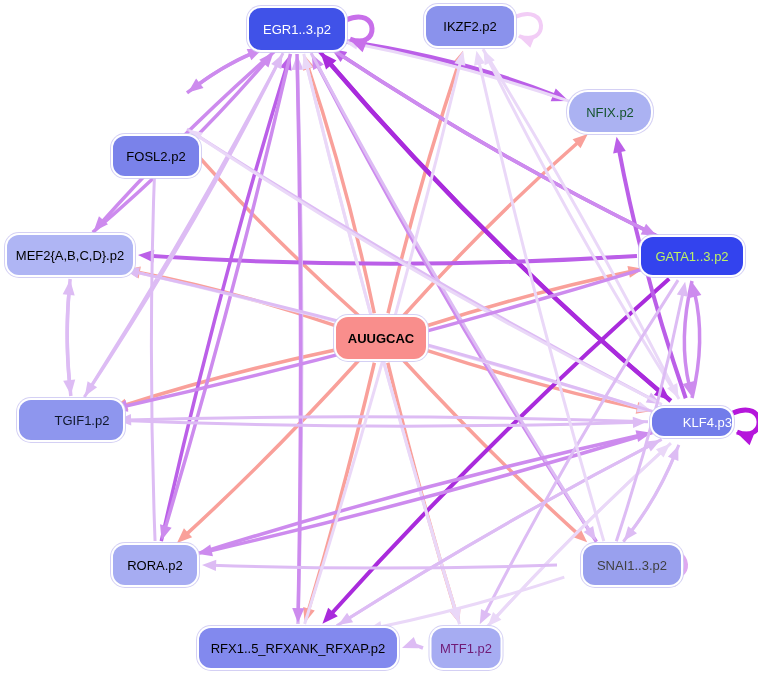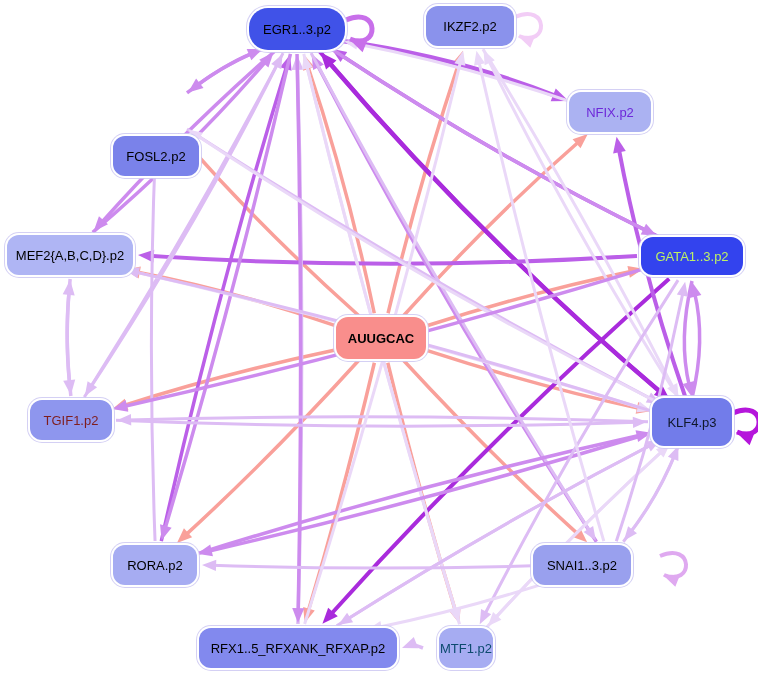--- a/index.html
+++ b/index.html
@@ -152,53 +152,53 @@
       <path d="M 346 20 C 380 5, 380 51, 350 39" fill="none" stroke="#C86FEA" stroke-width="5" stroke-linecap="butt"></path>
       <polygon points="349,39 367.9575,38.7325 362.5925,52.2175" fill="#C86FEA"></polygon>
       <path d="M 515 17 C 549 2, 549 48, 519 36" fill="none" stroke="#F2CDF6" stroke-width="4" stroke-linecap="butt"></path>
       <polygon points="518,36 535.0804999999999,35.847500000000004 530.3075,47.844500000000004" fill="#F2CDF6"></polygon>
       <path d="M 733 413 C 767 398, 767 444, 737 432" fill="none" stroke="#B516DB" stroke-width="5" stroke-linecap="butt"></path>
       <polygon points="736,432 754.9575,431.7325 749.5925,445.21750000000003" fill="#B516DB"></polygon>
       <path d="M 660 556 C 694 541, 694 587, 664 575" fill="none" stroke="#DFA9F0" stroke-width="4" stroke-linecap="butt"></path>
       <polygon points="663,575 680.0804999999999,574.8475 675.3075,586.8445" fill="#DFA9F0"></polygon>
     </svg>
   <div id="nodes-layer">
-      <div class="node" style="left: 297px; top: 29px; width: 96px; height: 42px; background: rgb(64, 82, 232); color: #000000; border-radius: 19px;">
+      <div class="node" style="left: 297px; top: 29px; width: 96px; height: 42px; background: rgb(64, 82, 232); color: #ffffff;">
         <span>EGR1..3.p2</span>
       </div>
       <div class="node" style="left: 470px; top: 26px; width: 88px; height: 40px; background: rgb(138, 146, 236); color: rgb(0, 0, 0);">
         <span>IKZF2.p2</span>
       </div>
-      <div class="node" style="left: 610px; top: 112px; width: 82px; height: 40px; background: rgb(171, 178, 242); color: #6d28d9;">
+      <div class="node" style="left: 610px; top: 112px; width: 82px; height: 40px; background: rgb(171, 178, 242); color: #14532d; border-radius: 19px;">
         <span>NFIX.p2</span>
       </div>
       <div class="node" style="left: 156px; top: 111px; width: 86px; height: 40px; background: rgb(122, 130, 234); color: rgb(0, 0, 0); margin-top: 45px;">
         <span>FOSL2.p2</span>
       </div>
       <div class="node" style="left: 692px; top: 256px; width: 102px; height: 38px; background: rgb(51, 67, 238); color: #bef264;">
         <span>GATA1..3.p2</span>
       </div>
       <div class="node" style="left: 70px; top: 255px; width: 126px; height: 40px; background: rgb(175, 181, 244); color: rgb(0, 0, 0); border-radius: 12px;">
         <span>MEF2{A,B,C,D}.p2</span>
       </div>
       <div class="node" style="left: 381px; top: 338px; width: 90px; height: 42px; background: rgb(249, 142, 140); color: rgb(0, 0, 0); font-weight: bold;">
         <span>AUUGCAC</span>
       </div>
-      <div class="node" style="left: 692px; top: 422px; width: 80px; height: 48px; background: rgb(114, 124, 234); color: #0f172a;">
+      <div class="node" style="left: 692px; top: 422px; width: 80px; height: 28px; background: rgb(114, 124, 234); color: #ffffff; justify-content: flex-end;">
         <span>KLF4.p3</span>
       </div>
-      <div class="node" style="left: 71px; top: 420px; width: 82px; height: 40px; background: rgb(142, 150, 238); color: #7f1d1d;">
+      <div class="node" style="left: 71px; top: 420px; width: 82px; height: 40px; background: rgb(142, 150, 238); color: #0f172a; padding-left: 22px;">
         <span>TGIF1.p2</span>
       </div>
       <div class="node" style="left: 155px; top: 565px; width: 84px; height: 40px; background: rgb(166, 172, 242); color: rgb(0, 0, 0);">
         <span>RORA.p2</span>
       </div>
-      <div class="node" style="left: 582px; top: 565px; width: 98px; height: 40px; background: rgb(153, 160, 238); color: #000000;">
+      <div class="node" style="left: 632px; top: 565px; width: 98px; height: 40px; background: rgb(153, 160, 238); color: #404040;">
         <span>SNAI1..3.p2</span>
       </div>
       <div class="node" style="left: 298px; top: 648px; width: 198px; height: 40px; background: rgb(130, 137, 238); color: rgb(0, 0, 0);">
         <span>RFX1..5_RFXANK_RFXAP.p2</span>
       </div>
-      <div class="node" style="left: 466px; top: 648px; width: 54px; height: 40px; background: rgb(166, 172, 242); color: #0c4a6e;">
+      <div class="node" style="left: 466px; top: 648px; width: 69px; height: 40px; background: rgb(166, 172, 242); color: #701a75;">
         <span>MTF1.p2</span>
       </div>
     </div>
 </div>
 
 </body></html>

